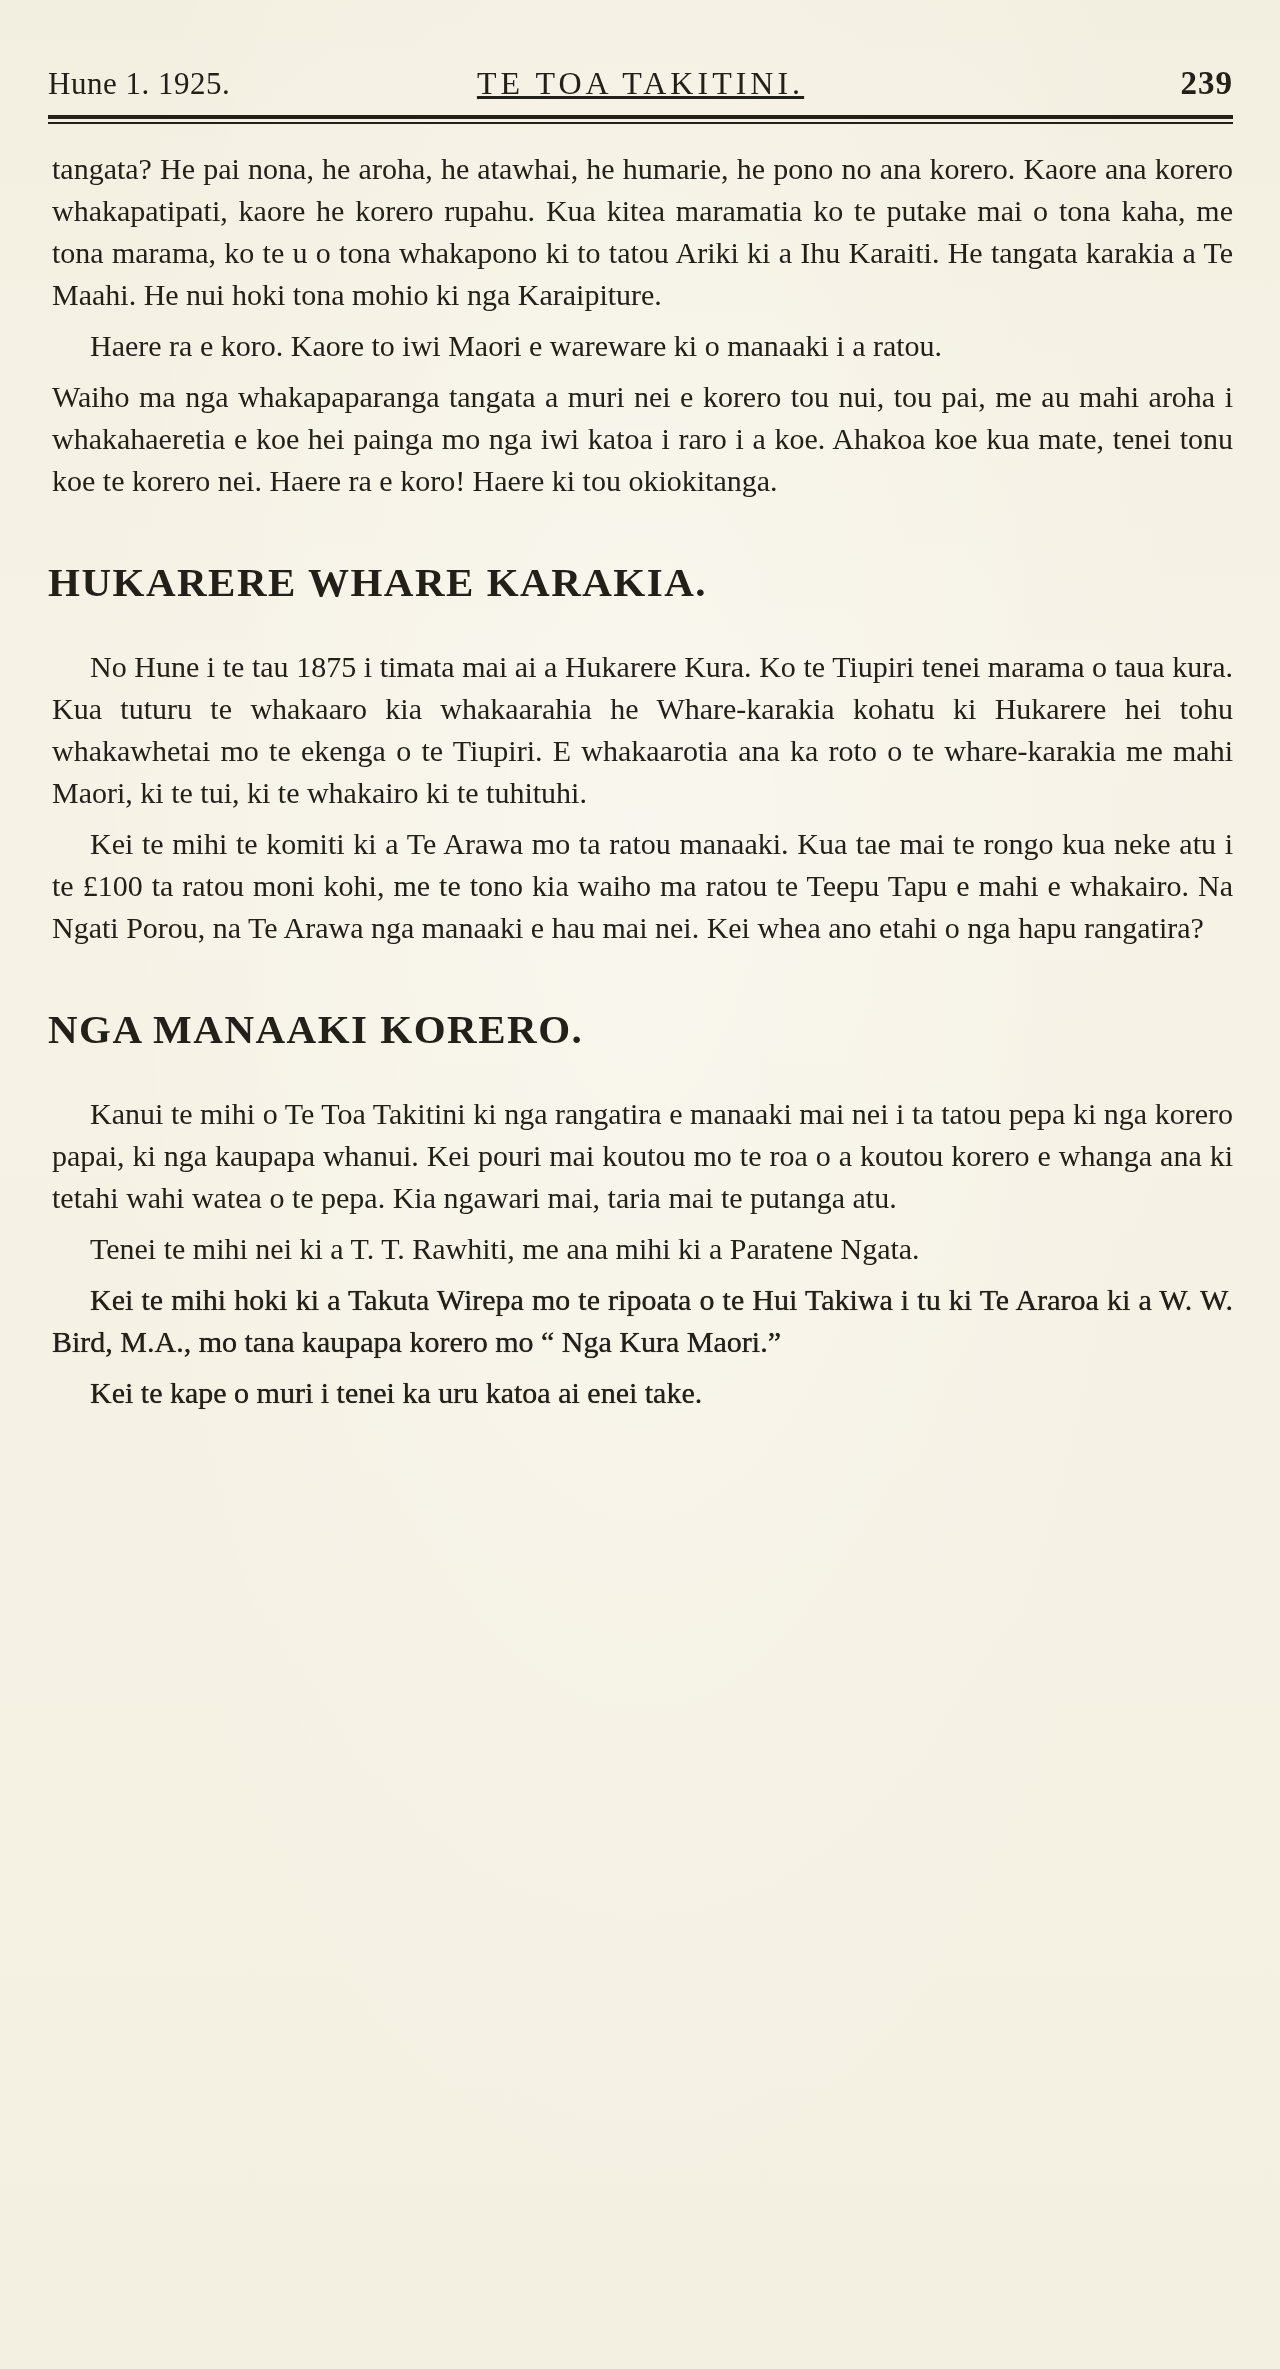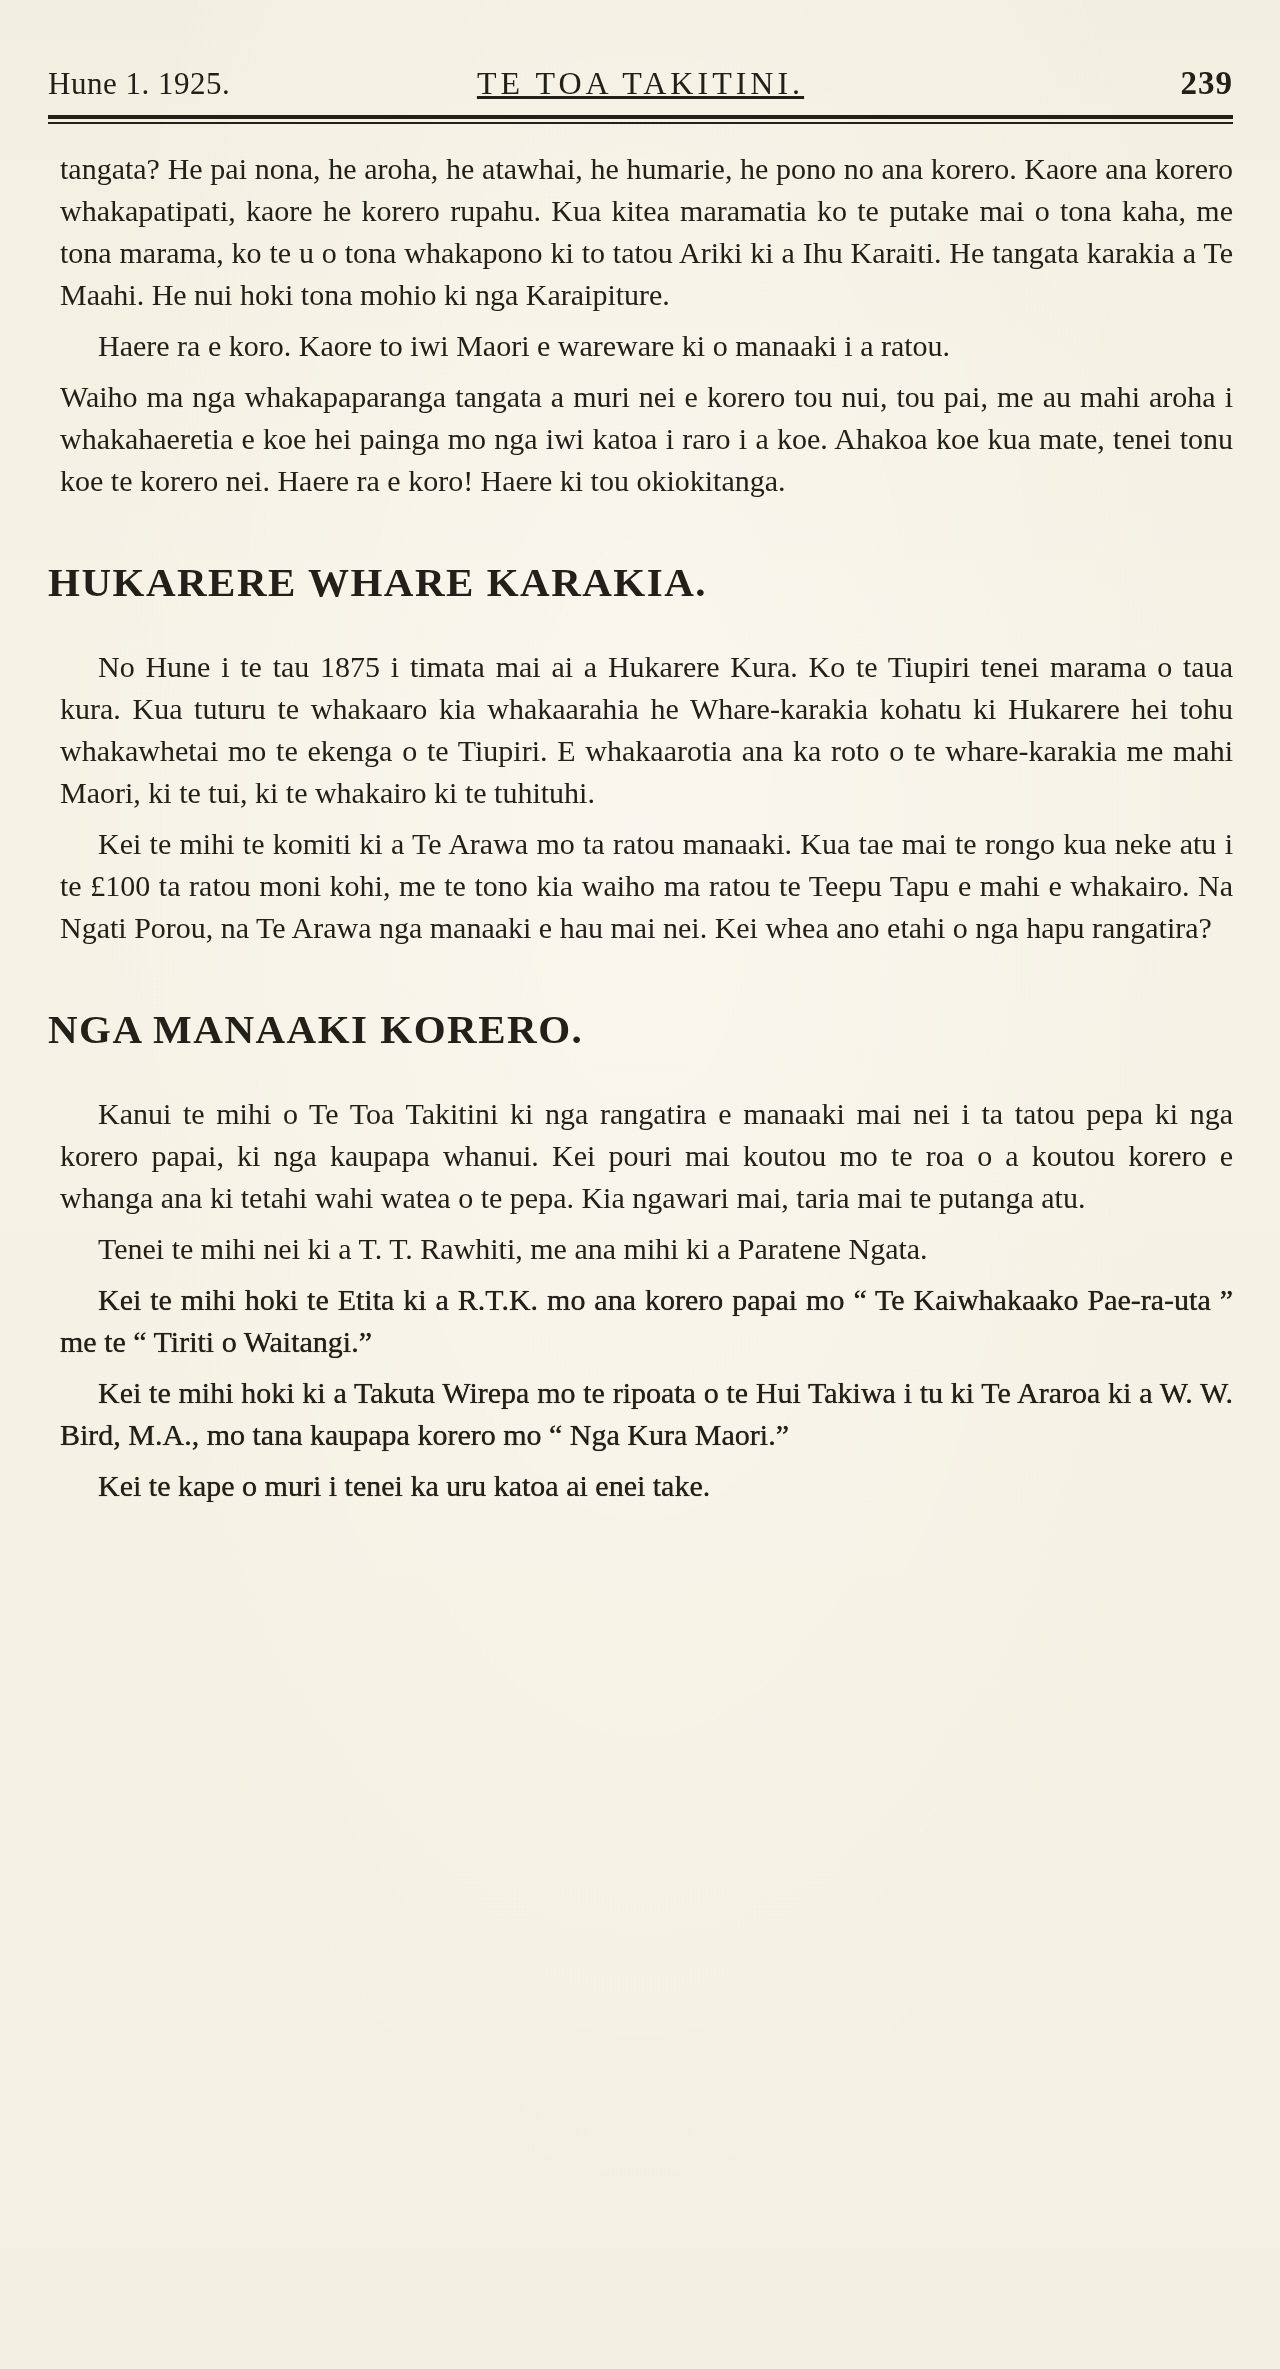--- a/index.html
+++ b/index.html
@@ -53,21 +53,21 @@
     border-top: 4px solid var(--ink);
     border-bottom: 2px solid var(--ink);
   }
 
   
   .content {
     margin-top: 24px;
     text-align: justify;
   }
   p.para {
-    margin: 0 0 9px 12px;
+    margin: 0 0 9px 4px;
     text-indent: 38px;
   }
   p.para.noindent { text-indent: 0; }
   h2.section-heading {
     text-align: left;
     font-weight: bold;
     font-size: 41px;
     line-height: 48px;
     letter-spacing: 1.5px;
     margin: 56px 0 40px 0;
@@ -96,18 +96,17 @@
 
     <h2 class="section-heading">HUKARERE WHARE KARAKIA.</h2>
     <p class="para">No Hune i te tau 1875 i timata mai ai a Hukarere Kura.  Ko te Tiupiri tenei marama o taua kura.  Kua tuturu te whakaaro kia whakaarahia he Whare-karakia kohatu ki Hukarere hei tohu whakawhetai mo te ekenga o te Tiupiri.  E whakaarotia ana ka roto o te whare-karakia me mahi Maori, ki te tui, ki te whakairo ki te tuhituhi.</p>
     <p class="para">Kei te mihi te komiti ki a Te Arawa mo ta ratou manaaki. Kua tae mai te rongo kua neke atu i te £100 ta ratou moni kohi, me te tono kia waiho ma ratou te Teepu Tapu e mahi e whakairo.  Na Ngati Porou, na Te Arawa nga manaaki e hau mai nei.  Kei whea ano etahi o nga hapu rangatira?</p>
 
     <h2 class="section-heading">NGA MANAAKI KORERO.</h2>
 
     <p class="para"><span>Kanui te mihi o </span><span class="journal-italic">Te Toa Takitini</span><span> ki nga rangatira e manaaki mai nei i ta tatou pepa ki nga korero papai, ki nga kaupapa whanui.  Kei pouri mai koutou mo te roa o a koutou korero e whanga ana ki tetahi wahi watea o te pepa.  Kia ngawari mai, taria mai te putanga atu.</span></p>
 
     <p class="para">Tenei te mihi nei ki a T. T. Rawhiti, me ana mihi ki a Paratene Ngata.</p>
-    <p class="para ink-heavy">Kei te mihi hoki te Etita ki a R.T.K. mo ana korero papai mo “ Te Kaiwhakaako Pae-ra-uta ” me te “ Tiriti o Waitangi.”</p>
     <p class="para ink-heavy">Kei te mihi hoki ki a Takuta Wirepa mo te ripoata o te Hui Takiwa i tu ki Te Araroa ki a W. W. Bird, M.A., mo tana kaupapa korero mo “ Nga Kura Maori.”</p>
     <p class="para ink-heavy">Kei te kape o muri i tenei ka uru katoa ai enei take.</p>
 
   </main>
 </div>
 
 </body></html>

